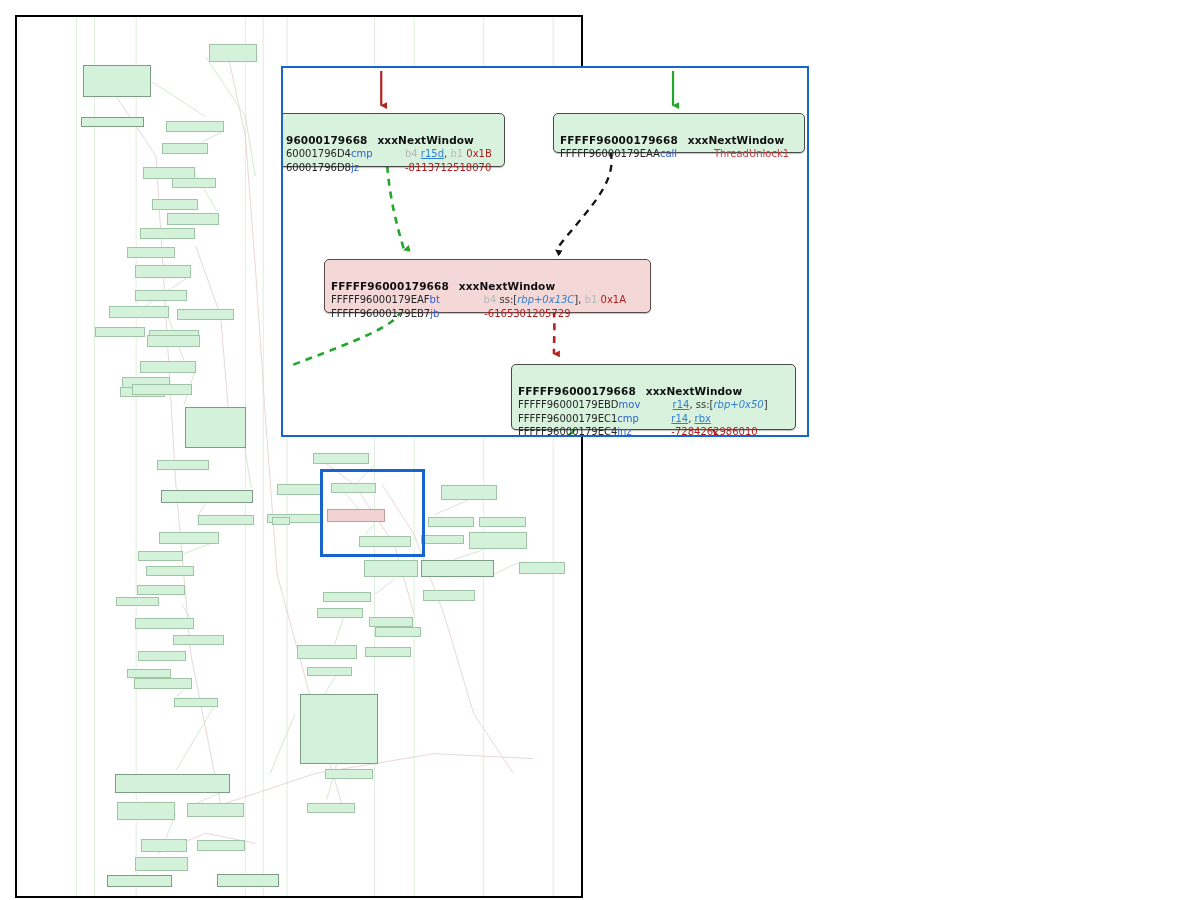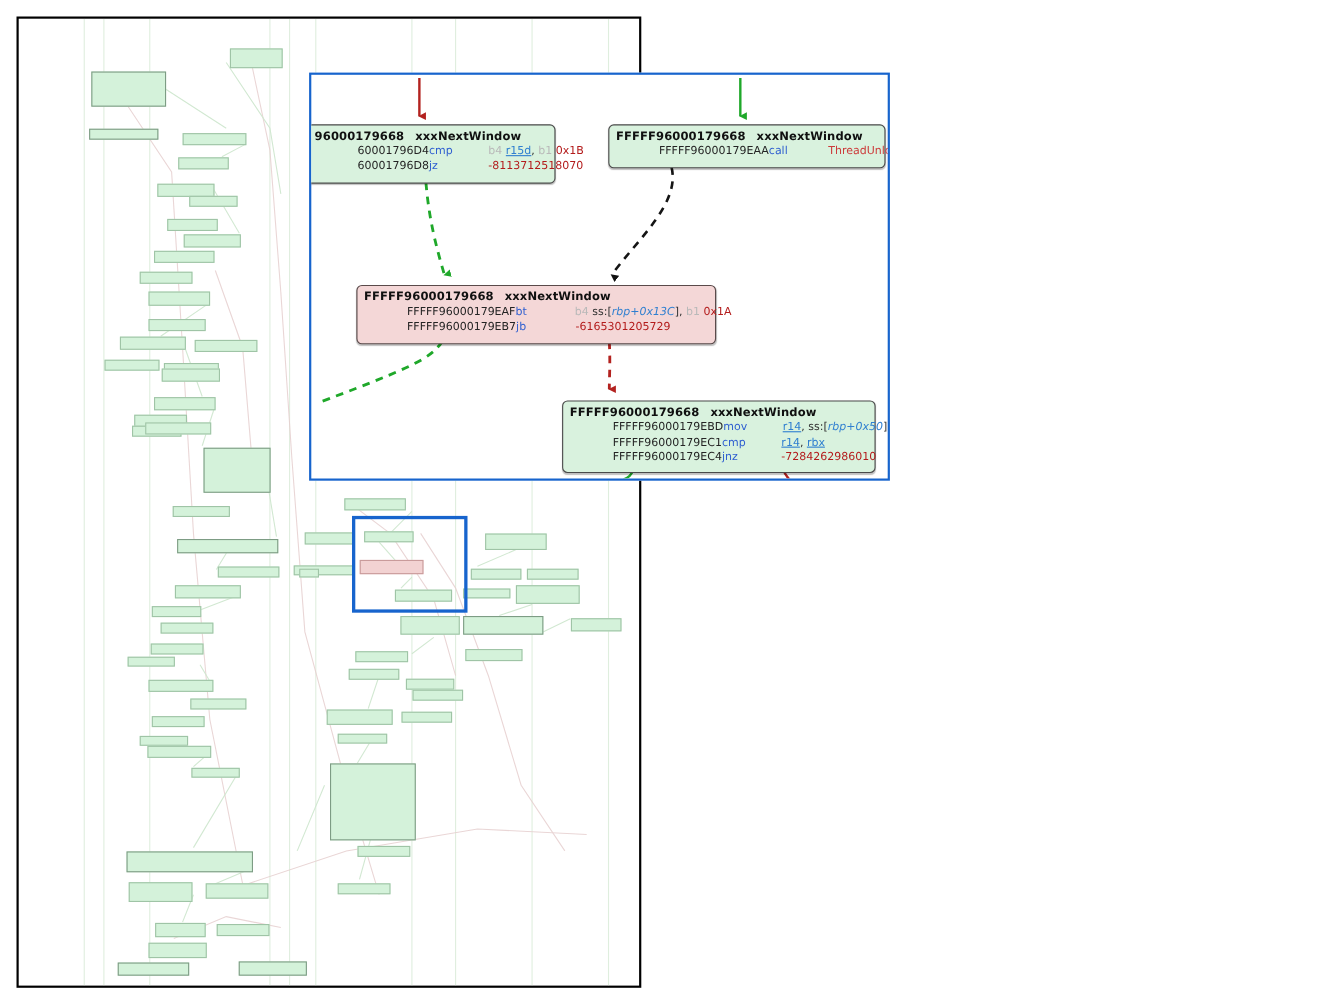--- a/index.html
+++ b/index.html
@@ -29,29 +29,29 @@
   #detail-panel{
     position:absolute; left:281px; top:66px; width:528px; height:371px;
     border:2px solid #1764cd; background:#ffffff; box-sizing:border-box;
     overflow:hidden; z-index:30;
   }
   #detail-edges{position:absolute;left:0;top:0;width:100%;height:100%;}
 
   
   .blk{
     position:absolute; background:#d9f2de; border:1.6px solid #4a4a4a;
-    border-radius:5px; box-sizing:border-box; padding:3px 6px 4px 6px;
+    border-radius:5px; box-sizing:border-box; padding:19px 6px 4px 6px;
     box-shadow:0 1px 1px rgba(0,0,0,.25); z-index:10;
   }
   .blk.current{background:#f4d7d7; border-color:#5a4a4a;}
   .blk-head{font-size:10.5px;font-weight:bold;color:#101010;white-space:nowrap;
             letter-spacing:.1px;line-height:14px;}
   .blk-head .fn{margin-left:10px;}
   .ins{font-size:10px;line-height:13.5px;white-space:nowrap;color:#222;}
-  .ins .addr{color:#242424;margin-left:39px;}
+  .ins .addr{color:#242424;}
   .ins .mn{color:#2f5fd0;font-weight:normal;}
   .ins .pfx{color:#b9b9b9;}
   .ins .reg{color:#2f7fd0;text-decoration:underline;}
   .ins .mem{color:#2f7fd0;font-style:italic;}
   .ins .num{color:#b31b1b;text-align:right;}
   .ins .call{color:#cc3a3a;}
   .ins .plain{color:#333;}
   .col-mn{display:inline-block;width:54px;}
   .col-addr{display:inline-block;}
 </style>

